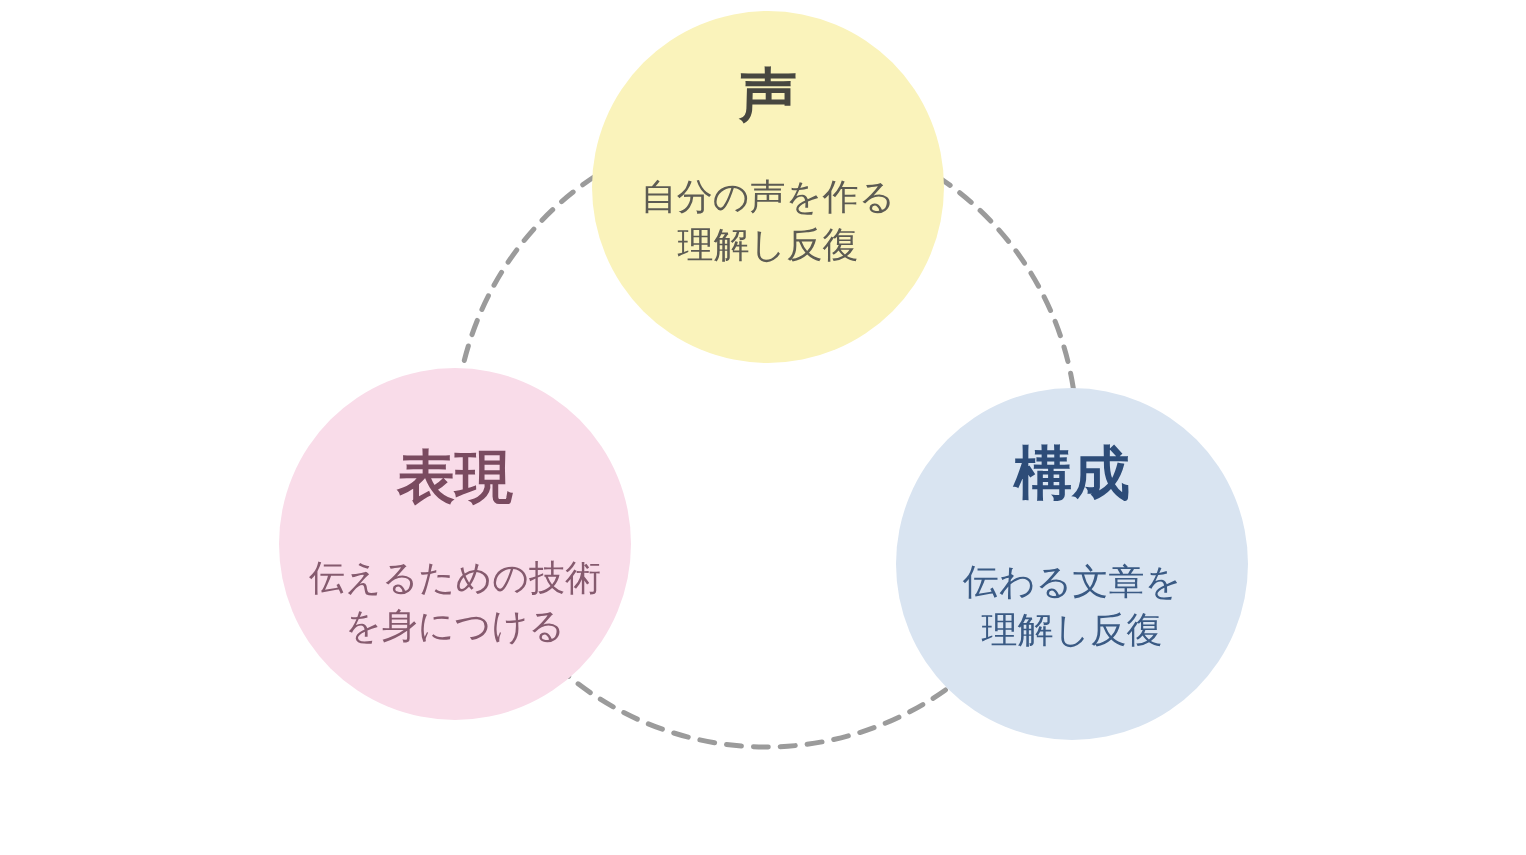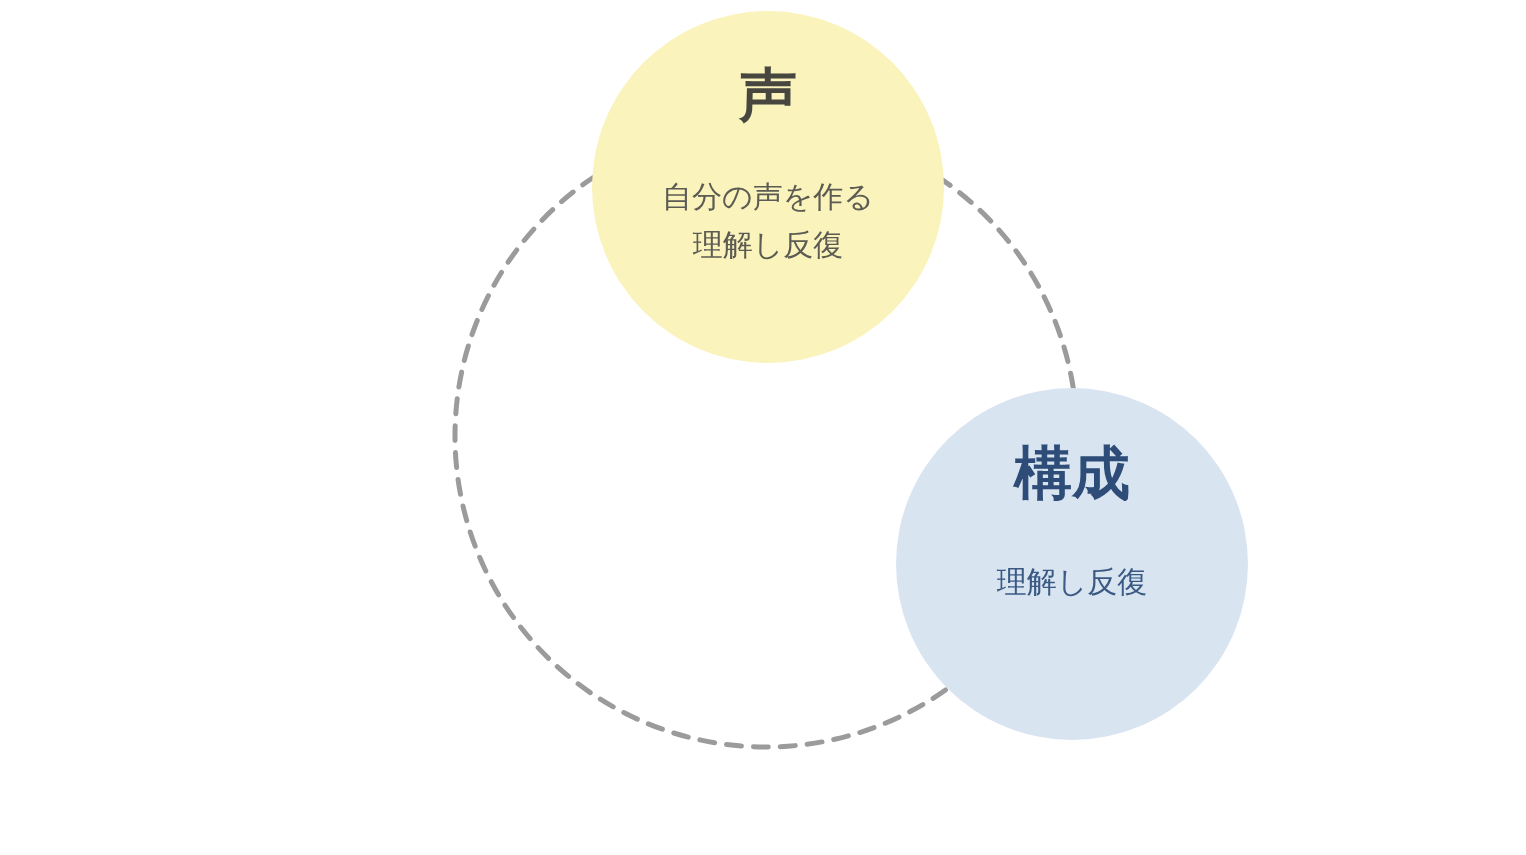--- a/index.html
+++ b/index.html
@@ -39,21 +39,21 @@
     font-size: 58px;
     line-height: 58px;
     font-weight: 700;
     white-space: nowrap;
     text-align: center;
   }
   .node-body {
     position: absolute;
     left: 50%;
     transform: translateX(-50%);
-    font-size: 30px;
+    font-size: 36px;
     line-height: 48px;
     font-weight: 500;
     white-space: nowrap;
     text-align: center;
   }
   .node-voice      .node-title { top: 55px;  }
   .node-voice      .node-body  { top: 162px; }
   .node-expression .node-title { top: 80px;  }
   .node-expression .node-body  { top: 186px; }
   .node-structure  .node-title { top: 56px;  }
@@ -69,21 +69,29 @@
   </svg>
 
   <div class="node node-voice" style="background-color: rgb(250, 243, 187);">
     <div class="node-title" style="color: rgb(71, 71, 64);">声</div>
     <div class="node-body" style="color: rgb(92, 91, 83);">
       <div class="line">自分の声を作る</div>
       <div class="line">理解し反復</div>
     </div>
   </div>
 
+  <div class="node node-expression" style="background-color: rgb(249, 220, 233);">
+    <div class="node-title" style="color: rgb(122, 75, 96);">表現</div>
+    <div class="node-body" style="color: rgb(133, 90, 110);">
+      <div class="line">伝えるための技術</div>
+      <div class="line">を身につける</div>
+    </div>
+  </div>
 
   <div class="node node-structure" style="background-color: rgb(217, 228, 241);">
     <div class="node-title" style="color: rgb(45, 76, 120);">構成</div>
     <div class="node-body" style="color: rgb(58, 90, 132);">
+      <div class="line">伝わる文章を</div>
       <div class="line">理解し反復</div>
     </div>
   </div>
 
 </div>
 
 </body></html>

